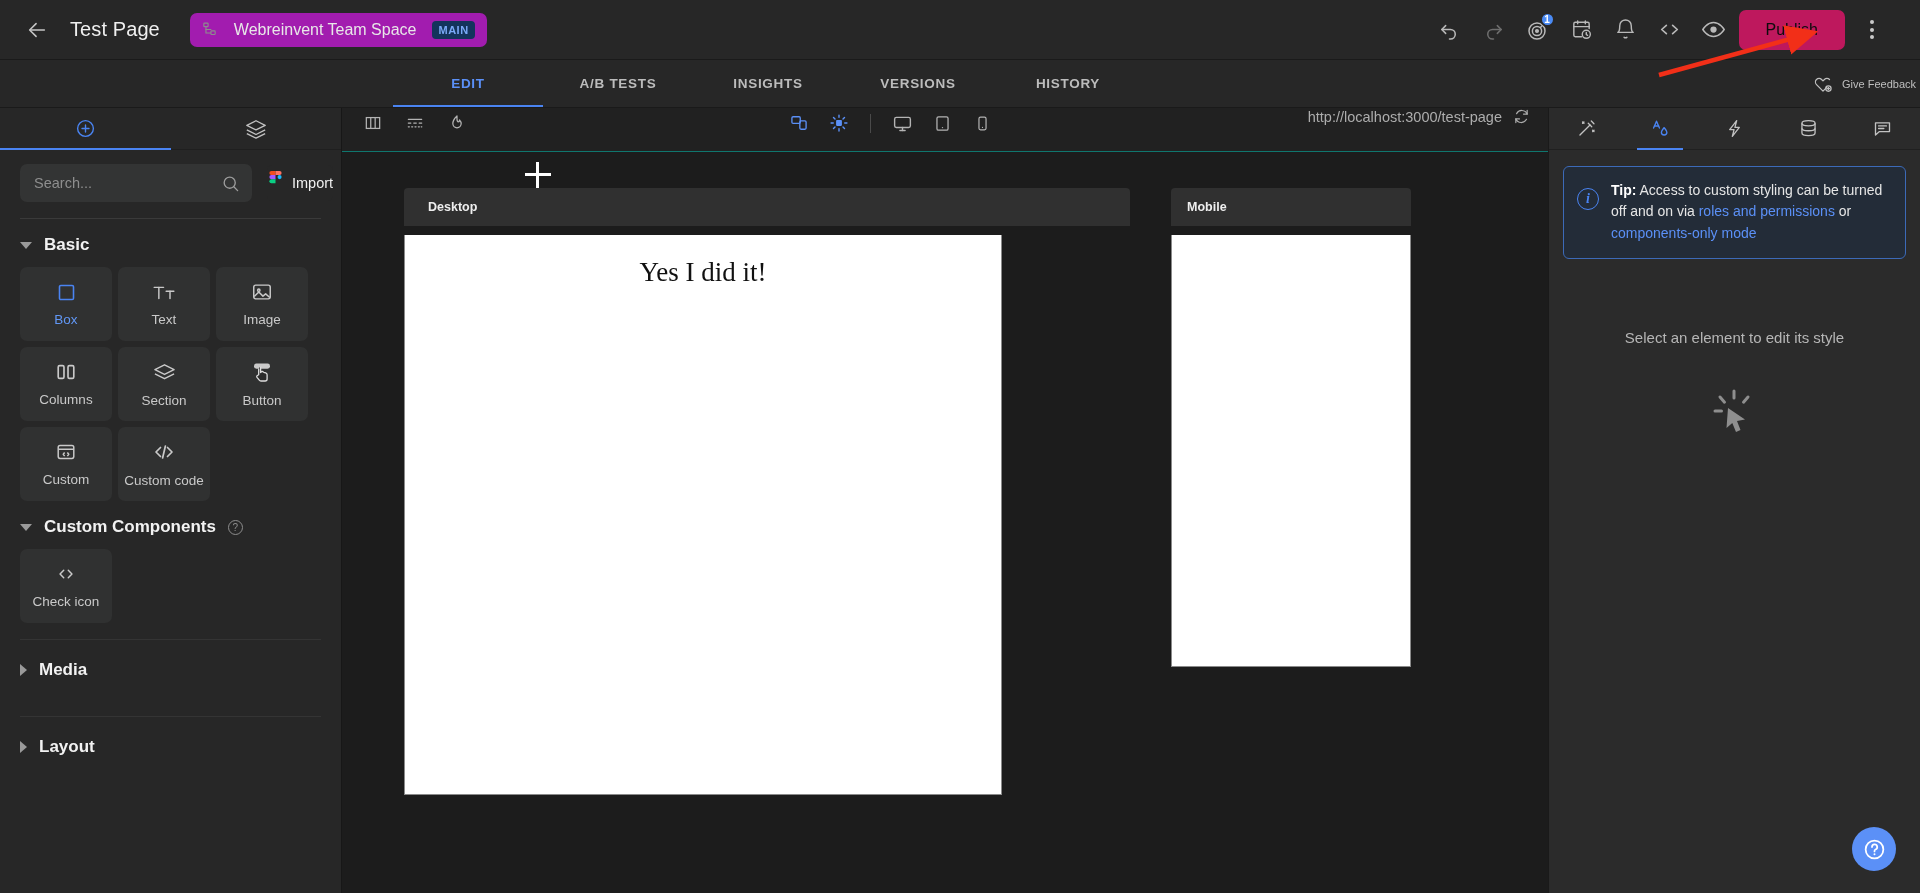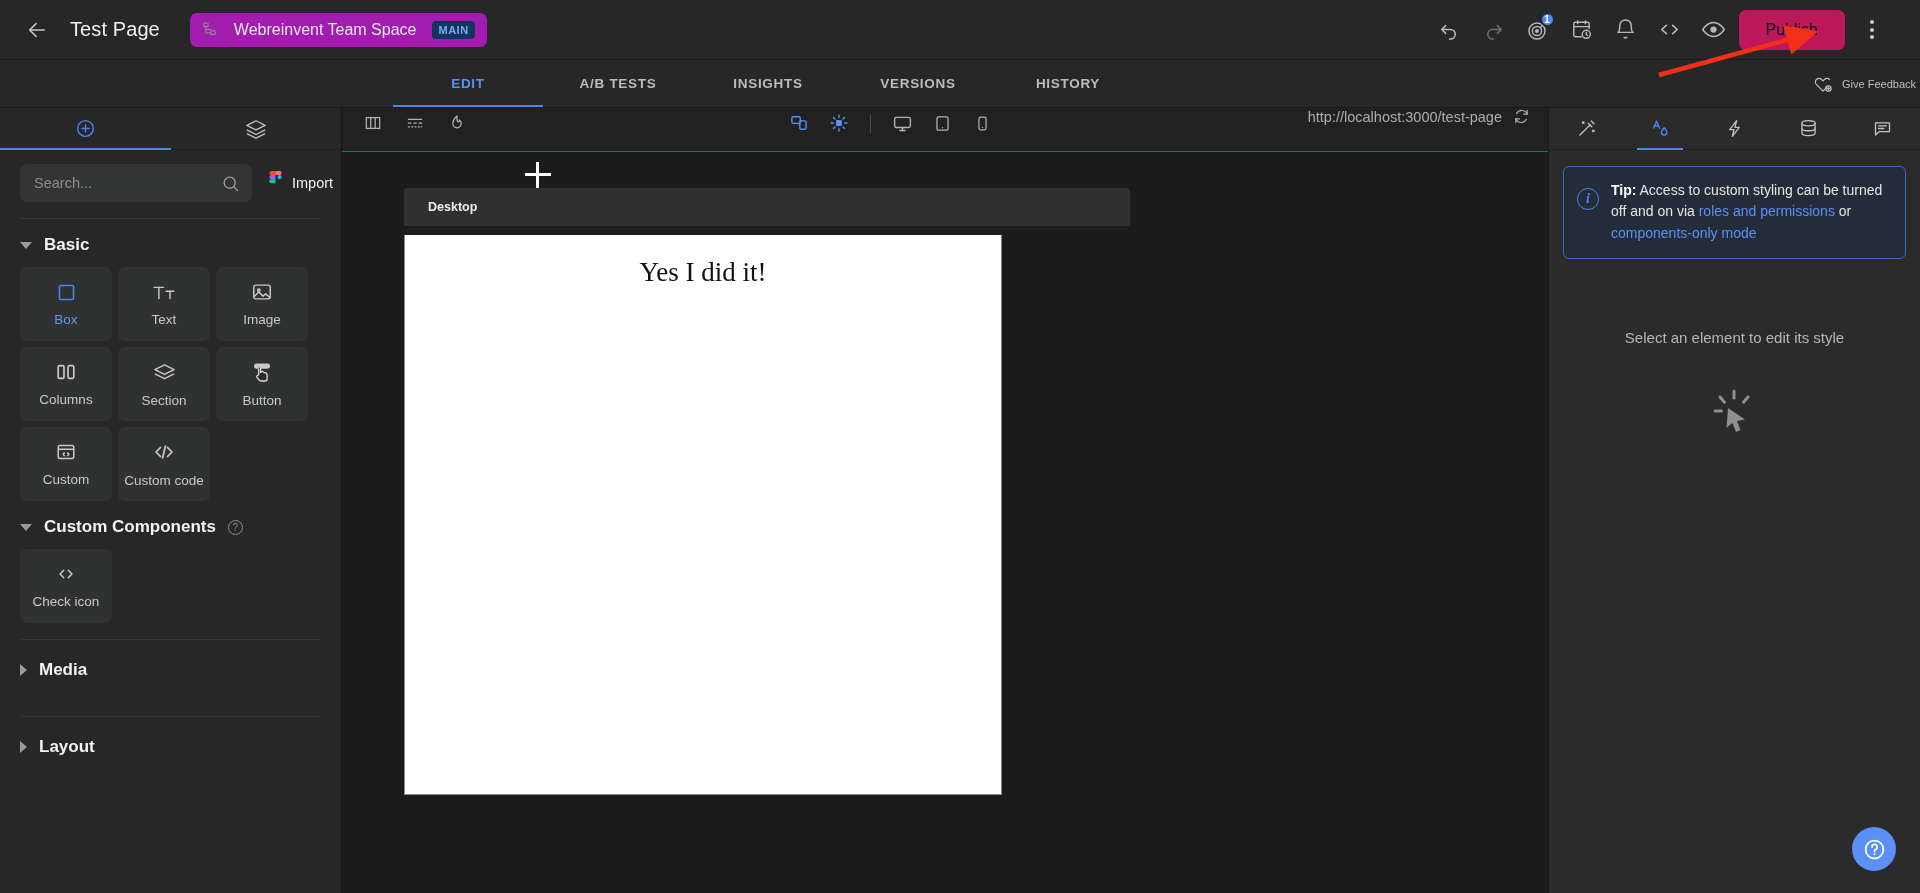--- a/index.html
+++ b/index.html
@@ -595,20 +595,24 @@
       <div class="canvas-area">
         <div class="plus-cursor"></div>
 
         <div class="frame-wrap">
           <div class="frame-header">Desktop</div>
           <div class="frame-body">
             <div class="frame-heading">Yes I did it!</div>
           </div>
         </div>
 
+        <div class="frame-wrap-2">
+          <div class="frame-header-2">Mobile</div>
+          <div class="frame-body-2"></div>
+        </div>
       </div>
     </div>
 
     <div class="right-panel">
       <div class="rp-tabs">
         <div class="rp-tab">
           <svg width="21" height="21" viewBox="0 0 24 24" fill="none" stroke="currentColor" stroke-width="1.5" stroke-linecap="round" stroke-linejoin="round">
             <path d="M4.5 19.5 L16 8"></path>
               <path d="M14 6l4 4"></path>
               <path d="M17.5 3.5l3 3"></path>

